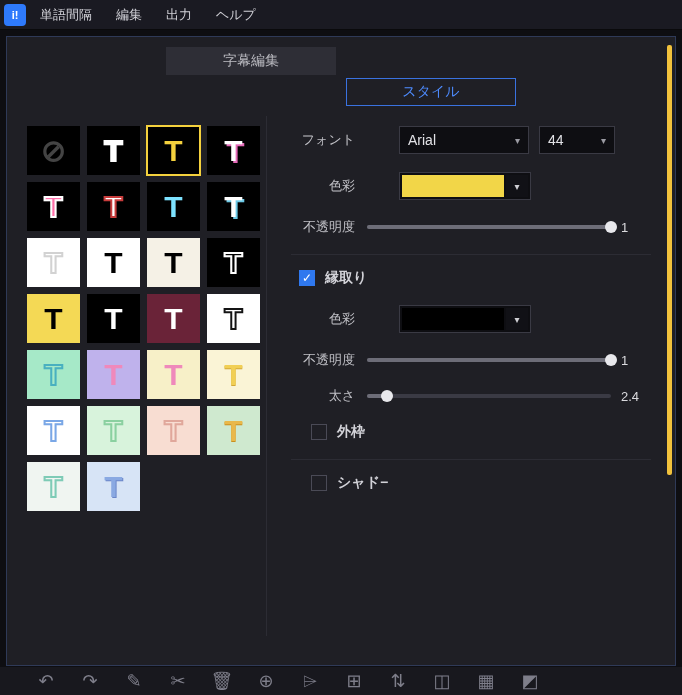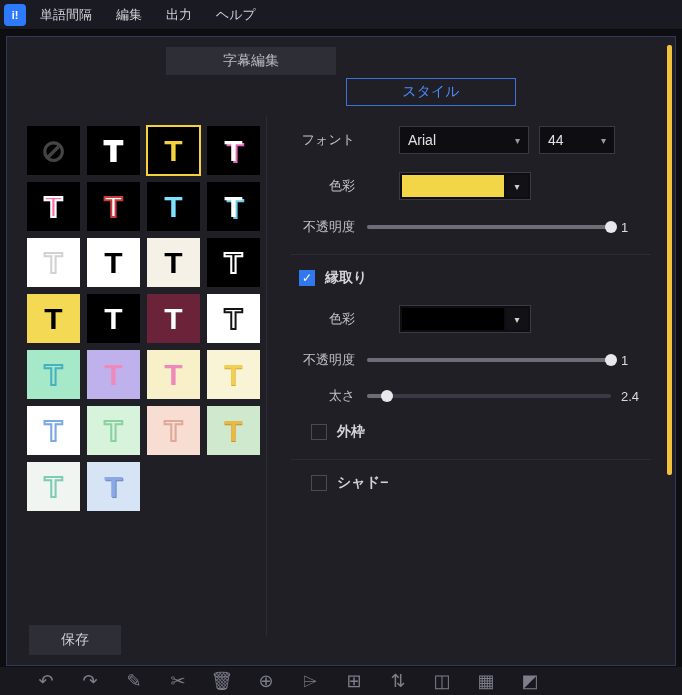--- a/index.html
+++ b/index.html
@@ -435,21 +435,20 @@
 
       <div class="checkrow" style="padding-left:20px;">
         <div class="checkbox"></div>
         <div class="checklabel">シャド−</div>
       </div>
 
     </div>
   </div>
 
   <div class="panel-footer">
-    <div class="btn secondary">保存</div>
   </div>
 </div>
 
 <div class="toolbar" id="toolbar">
     <div class="tico">↶</div>
     <div class="tico">↷</div>
     <div class="tico">✎</div>
     <div class="tico">✂</div>
     <div class="tico">🗑</div>
     <div class="tico">⊕</div>

